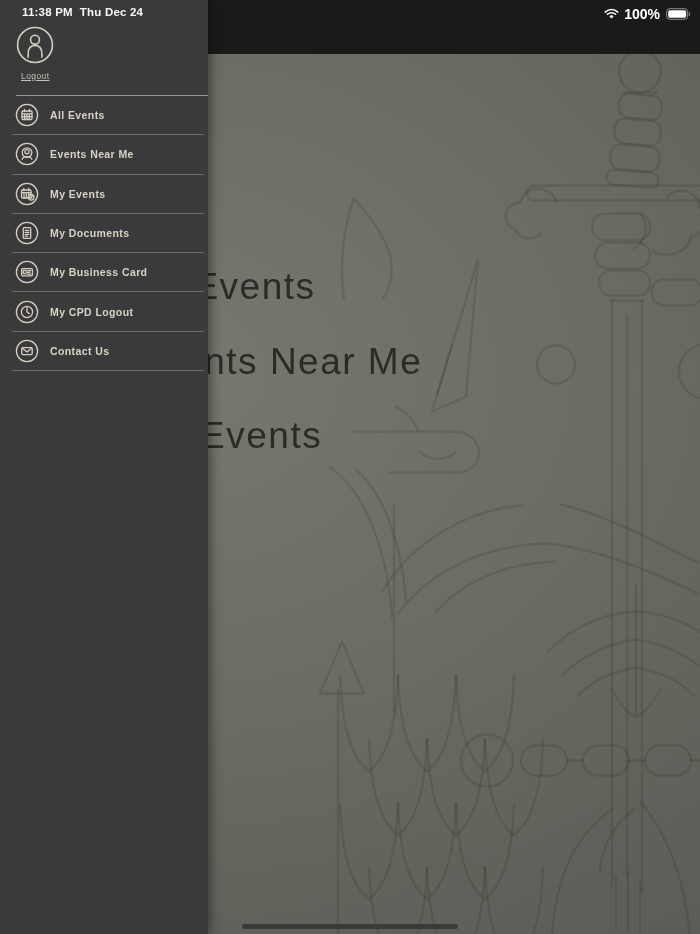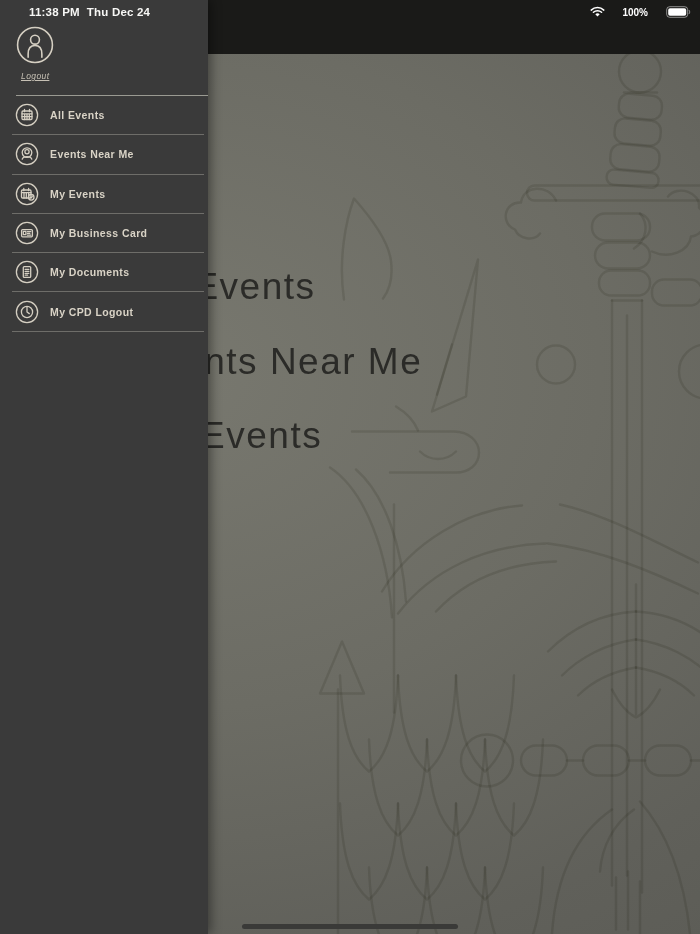--- a/index.html
+++ b/index.html
@@ -24,38 +24,38 @@
     font-size:37px;line-height:74.5px;letter-spacing:1.5px;
     font-weight:500;color:#2b2b28;white-space:nowrap;
   }
   #main-menu .mm{cursor:pointer;}
   #home-indicator{
     position:absolute;left:242px;bottom:5px;width:216px;height:5px;
     border-radius:3px;background:#3a3a38;
   }
   
   #status-left{
-    position:absolute;left:29px;top:6px;z-index:30;
+    position:absolute;left:22px;top:6px;z-index:30;
     color:#f7f7f5;font-size:11.5px;font-weight:700;letter-spacing:.2px;
   }
   #status-left .date{margin-left:7px;font-weight:600;}
   #status-right{
-    position:absolute;right:9px;top:6px;z-index:30;display:flex;align-items:center;gap:16px;
-    color:#fff;font-size:10px;font-weight:600;
+    position:absolute;right:9px;top:6px;z-index:30;display:flex;align-items:center;gap:4px;
+    color:#fff;font-size:14px;font-weight:600;
   }
   
   #sidebar{
     position:absolute;left:0;top:0;width:208px;height:934px;z-index:20;
     background:#3a3a3a;box-shadow:3px 0 10px rgba(0,0,0,.4);
   }
   #profile{padding:26px 0 0 16px;}
   #avatar{display:block;cursor:pointer;}
   #logout{
     display:inline-block;margin:7px 0 0 5px;font-size:8.5px;letter-spacing:.4px;
-    color:#c6c0b4;text-decoration:underline;cursor:pointer;font-style:italic;
+    color:#c6c0b4;text-decoration:underline;cursor:pointer;
   }
   #profile-divider{margin-top:12px;height:0;border-top:1.5px solid #9a9a92;}
   #menu{list-style:none;margin:0 4px 0 12px;padding:0;}
   #menu li{
     display:flex;align-items:center;gap:11px;height:38.3px;
     border-bottom:1px solid rgba(190,188,178,.40);
     cursor:pointer;padding-left:3px;
   }
   #menu li .label{
     color:#d9d3c6;font-size:10.5px;font-weight:600;letter-spacing:.4px;
@@ -228,38 +228,46 @@
           <rect x="6.5" y="8" width="9.5" height="8" rx="1"></rect>
           <path d="M8.8,6.4 v2.3 M13.6,6.4 v2.3 M6.5,10.7 h9.5 M9,10.7 v5.3 M11.3,10.7 v5.3 M13.6,10.7 v4"></path>
           <circle cx="16.2" cy="15.3" r="2.8"></circle>
           <path d="M15.2,15.3 l0.8,0.8 l1.3,-1.5"></path>
         </svg>
         <span class="label">My Events</span>
       </li>
       <li>
         <svg class="mi" width="24" height="24" viewBox="0 0 24 24">
           <circle cx="12" cy="12" r="10.6"></circle>
+          <rect x="8.3" y="6.6" width="7.4" height="10.8" rx="1"></rect>
+          <path d="M10.2,9.4 h3.6 M10.2,11.4 h3.6 M10.2,13.4 h3.6 M10.2,15.2 h2.4"></path>
+        </svg>
+        <span class="label">My Documents</span>
+      </li>
+      <li>
+        <svg class="mi" width="24" height="24" viewBox="0 0 24 24">
+          <circle cx="12" cy="12" r="10.6"></circle>
           <rect x="6.6" y="8.6" width="10.8" height="7.2" rx="1"></rect>
           <rect x="8.3" y="10.4" width="2.6" height="3.2"></rect>
           <path d="M12.4,10.6 h3.4 M12.4,12.4 h2.4 M12.4,14.2 h3.4"></path>
         </svg>
         <span class="label">My Business Card</span>
       </li>
       <li>
         <svg class="mi" width="24" height="24" viewBox="0 0 24 24">
           <circle cx="12" cy="12" r="10.6"></circle>
-          <rect x="8.3" y="6.6" width="7.4" height="10.8" rx="1"></rect>
-          <path d="M10.2,9.4 h3.6 M10.2,11.4 h3.6 M10.2,13.4 h3.6 M10.2,15.2 h2.4"></path>
-        </svg>
-        <span class="label">My Documents</span>
-      </li>
-      <li>
-        <svg class="mi" width="24" height="24" viewBox="0 0 24 24">
-          <circle cx="12" cy="12" r="10.6"></circle>
           <circle cx="12" cy="12" r="5.6"></circle>
           <path d="M12,8.6 v3.4 l2.3,1.6 M12,6.9 v0.9"></path>
         </svg>
         <span class="label">My CPD Logout</span>
       </li>
+      <li>
+        <svg class="mi" width="24" height="24" viewBox="0 0 24 24">
+          <circle cx="12" cy="12" r="10.6"></circle>
+          <rect x="6.8" y="8.6" width="10.4" height="7" rx="1"></rect>
+          <path d="M7.3,9.3 l4.7,3.7 l4.7,-3.7"></path>
+        </svg>
+        <span class="label">Contact Us</span>
+      </li>
     </ul>
   </div>
 
 </div>
 
 </body></html>

